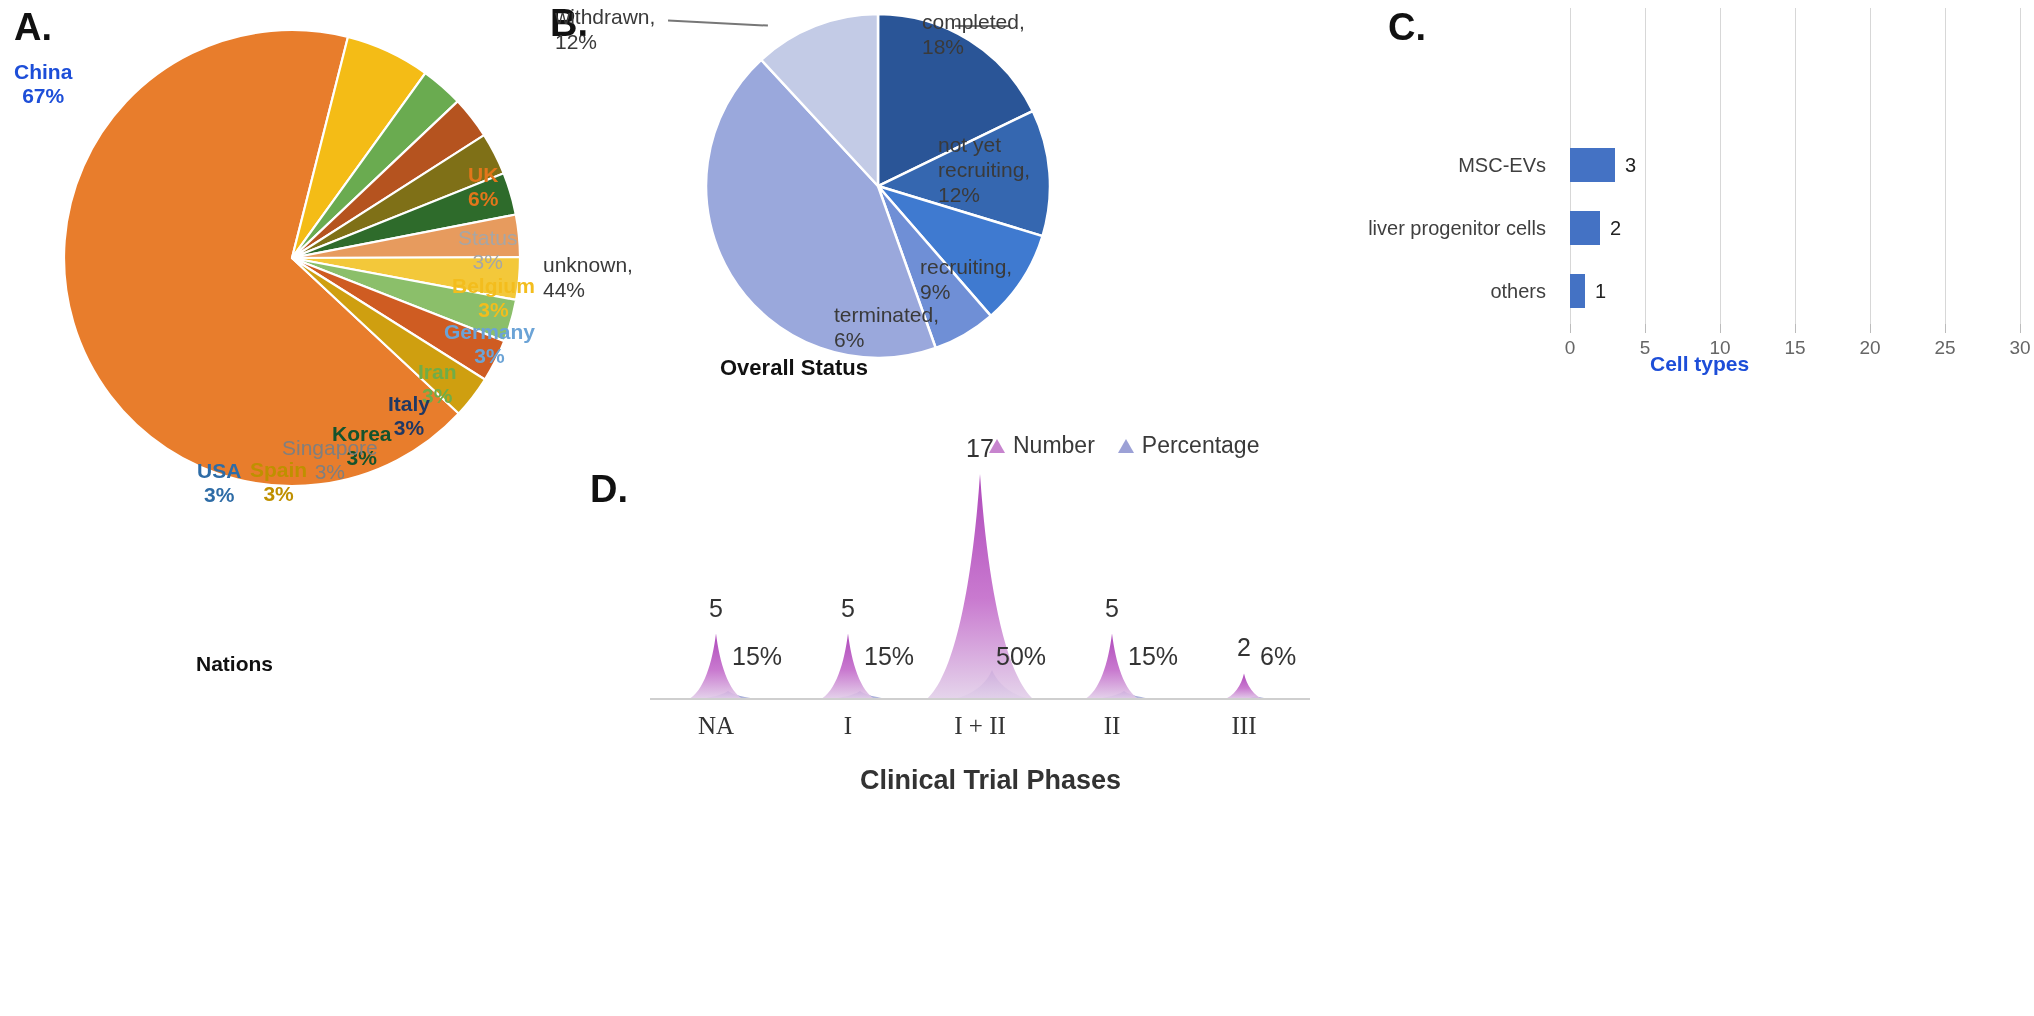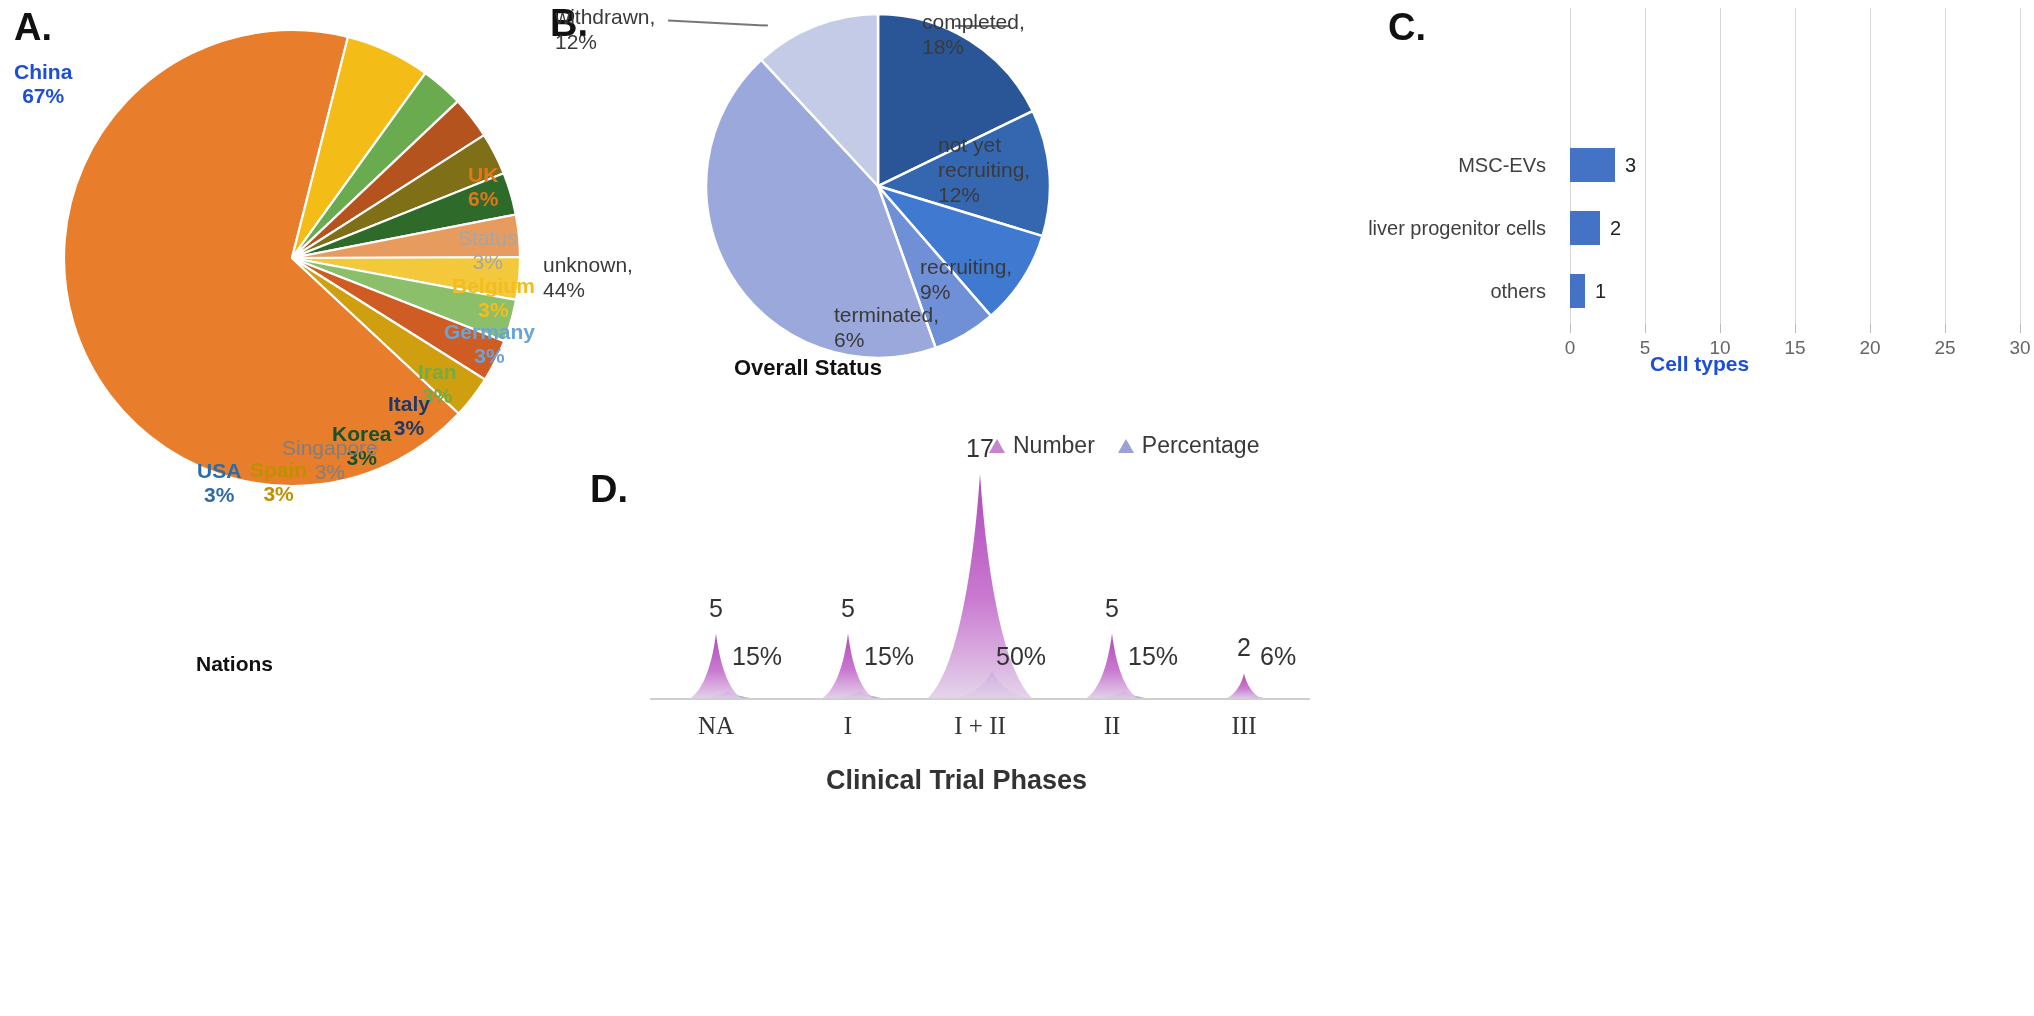--- a/index.html
+++ b/index.html
@@ -17,41 +17,41 @@
   #panelA{left:0;top:0;width:740px;height:760px;}
   #pieA{position:absolute;left:52px;top:18px;width:480px;height:480px;}
   .a-lab{position:absolute;font-weight:bold;font-size:21px;line-height:1.12;text-align:center;white-space:nowrap;}
   .a-lab.plain{font-weight:normal;}
   #a-axis-title{position:absolute;left:196px;top:652px;font-size:21px;font-weight:bold;color:#111;}
   
   #panelB{left:540px;top:0;width:660px;height:420px;}
   #pieB{position:absolute;left:162px;top:10px;width:352px;height:352px;}
   .b-lab{position:absolute;font-size:21px;line-height:1.18;color:#3a3a3a;text-align:left;white-space:nowrap;}
   .leader{position:absolute;background:#777;height:1.5px;}
-  #b-axis-title{position:absolute;left:180px;top:355px;font-size:22px;font-weight:bold;color:#111;margin-left:14px;}
+  #b-axis-title{position:absolute;left:180px;top:355px;font-size:22px;font-weight:bold;color:#111;}
   
   #panelC{left:1380px;top:0;width:654px;height:420px;}
   .c-grid{position:absolute;top:8px;width:1px;height:316px;background:#d7d7d7;}
   .c-row{position:absolute;height:46px;}
   .c-cat{position:absolute;right:0;top:50%;transform:translateY(-50%);font-size:20px;color:#3f3f3f;white-space:nowrap;text-align:right;}
   .c-bar{position:absolute;top:50%;transform:translateY(-50%);height:34px;background:#4472c4;}
   .c-val{position:absolute;top:50%;transform:translateY(-50%);font-size:20px;color:#222;}
   .c-tickm{position:absolute;width:1px;height:9px;background:#bbb;}
   .c-tick{position:absolute;font-size:19px;color:#666;transform:translateX(-50%);}
   #c-axis-title{position:absolute;font-size:21px;font-weight:bold;color:#1d4ed8;}
   
   #panelD{left:590px;top:420px;width:860px;height:596px;}
   #d-legend{position:absolute;left:398px;top:12px;font-size:23px;color:#3a3a3a;display:flex;gap:22px;align-items:center;}
   .leg-item{display:flex;align-items:center;gap:7px;}
   .d-plot{position:absolute;left:60px;top:40px;width:660px;height:240px;}
   .d-baseline{position:absolute;left:60px;top:278px;width:660px;height:1.5px;background:#cfcfcf;}
   .d-num{position:absolute;font-size:25px;color:#333;transform:translateX(-50%);}
   .d-pct{position:absolute;font-size:25px;color:#333;}
   .d-cat{position:absolute;font-size:25px;color:#333;transform:translateX(-50%);font-family:"Liberation Serif",serif;}
-  #d-axis-title{position:absolute;left:236px;top:345px;font-size:27px;font-weight:bold;color:#333;}
+  #d-axis-title{position:absolute;left:270px;top:345px;font-size:27px;font-weight:bold;color:#333;}
 </style>
 </head>
 <body>
 
 <div class="panel" id="panelA">
   <div class="plabel" style="left:14px;top:6px;font-size:38px;">A.</div>
 
   <svg id="pieA" viewBox="0 0 480 480">
     <g id="pieA-slices">
         <path d="M 240 240 L 406.74864396917087 395.49562609424964 A 228 228 0 1 1 295.93008398036704 18.96646022390837 Z" fill="#e87d2c" stroke="#fff" stroke-width="2.2"></path>

